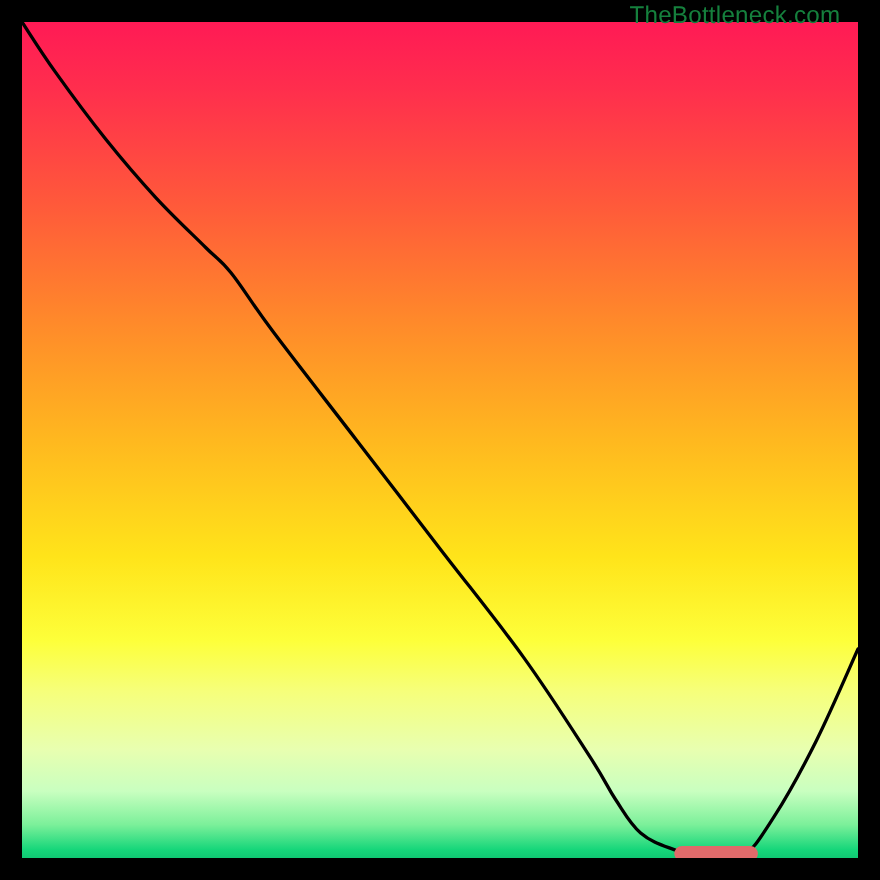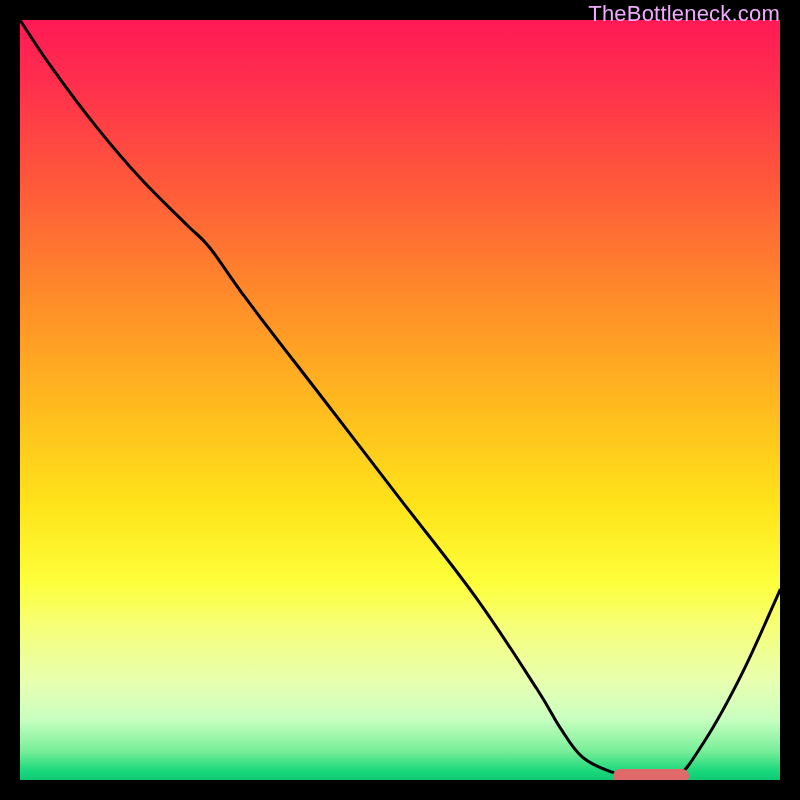--- a/index.html
+++ b/index.html
@@ -44,22 +44,22 @@
     inset: 0;
   }
   .marker {
     position: absolute;
     background: #e06a6a;
     border-radius: 8px;
   }
   .watermark {
     position: absolute;
     top: 1px;
-    right: 20px;
-    color: #f0abfc;
+    right: 36px;
+    color: #15803d;
     font-size: 22px;
     font-weight: 400;
     letter-spacing: 0.2px;
     user-select: none;
   }
 </style>
 </head>
 <body>
 
 <div class="plot-area">

